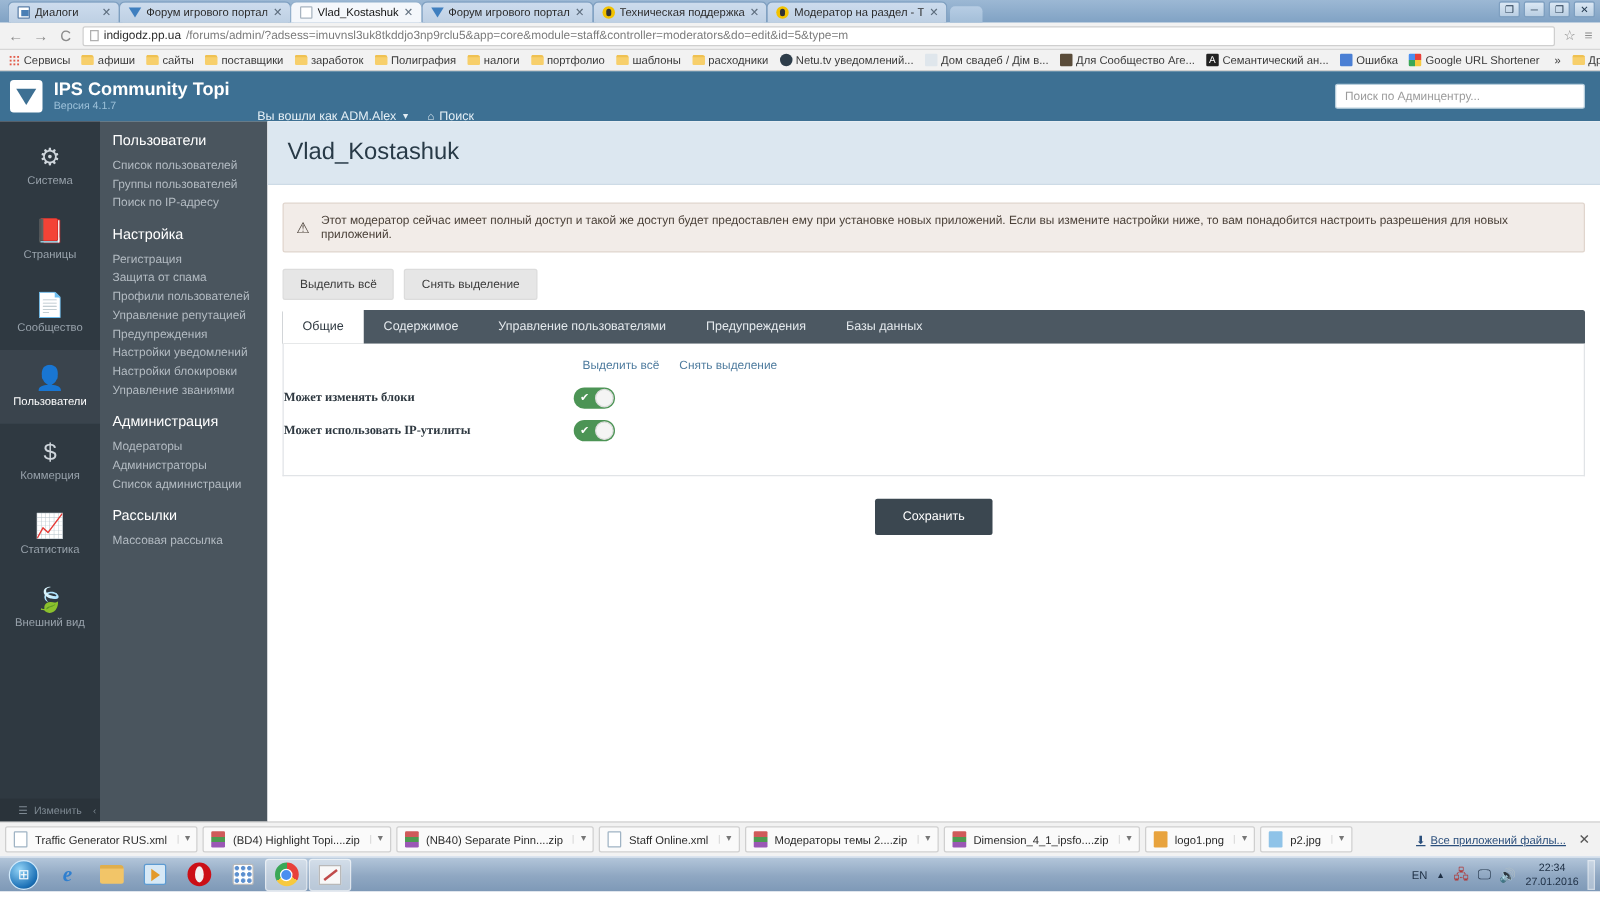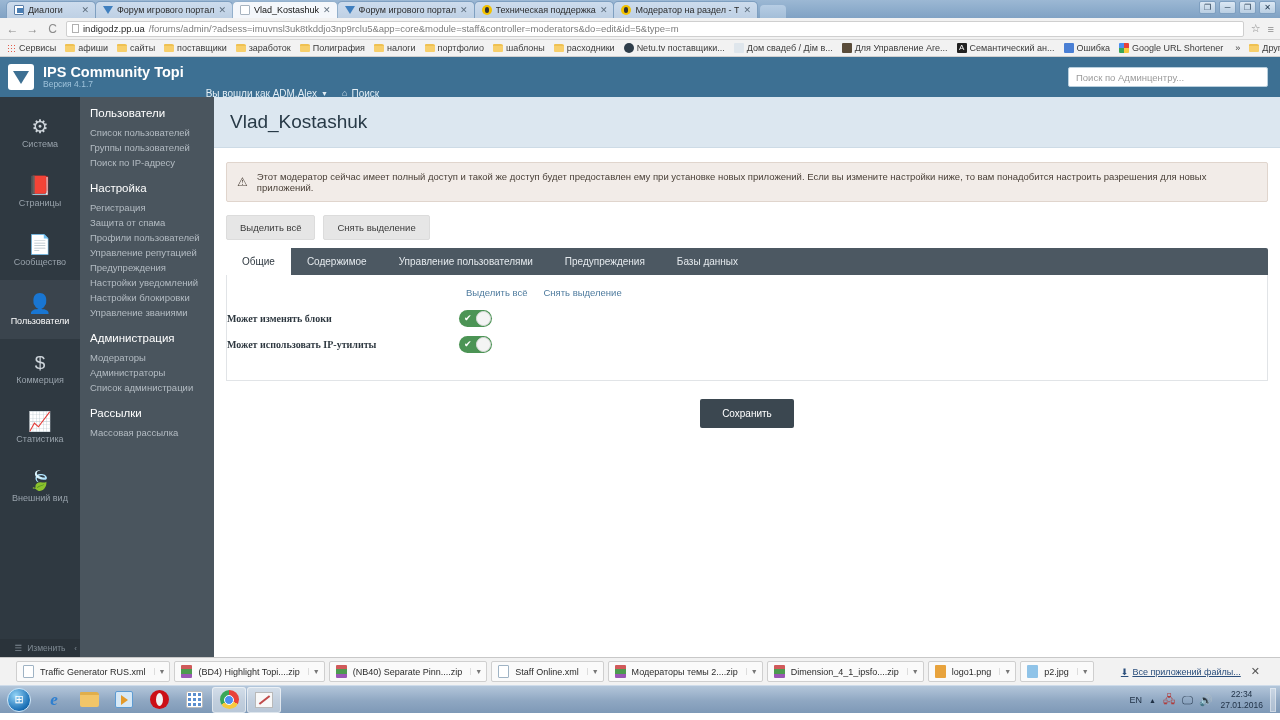--- a/index.html
+++ b/index.html
@@ -249,21 +249,21 @@
 
   .savewrap { display: flex; justify-content: center; margin-top: 18px; }
   .btn-save {
     background: #3b4750; color: #fff; font-size: 10px;
     padding: 9px 22px; border-radius: 2px; border: none;
   }
 
   
   .dlbar {
     height: 28px; background: #f2f2f2; border-top: 1px solid #c8c8c8;
-    display: flex; align-items: center; padding: 0 16px; gap: 4px;
+    display: flex; align-items: center; padding: 0 4px; gap: 4px;
   }
   .dlitem {
     height: 21px; background: #fafafa; border: 1px solid #cfcfcf;
     border-radius: 2px; display: flex; align-items: center; gap: 6px;
     padding: 0 4px 0 6px; font-size: 9px; color: #2b2b2b; flex: none;
   }
   .dl-ico {
     width: 11px; height: 13px; flex: none; border-radius: 1px;
   }
   .dl-xml { background: #fff; border: 1px solid #9fb3c4; }
@@ -415,29 +415,29 @@
   <div class="bm">
       <span class="bmfolder"></span>
       <span>шаблоны</span>
     </div>
   <div class="bm">
       <span class="bmfolder"></span>
       <span>расходники</span>
     </div>
   <div class="bm">
       <span class="bm-ico" style="background:#2e3d4a;border-radius:50%"></span>
-      <span>Netu.tv поставщики...</span>
+      <span>Netu.tv уведомлений...</span>
     </div>
   <div class="bm">
       <span class="bm-ico" style="background:#dfe6ec"></span>
       <span>Дом свадеб / Дім в...</span>
     </div>
   <div class="bm">
       <span class="bm-ico" style="background:#5a4c3a"></span>
-      <span>Для Управление Аге...</span>
+      <span>Для Сообщество Аге...</span>
     </div>
   <div class="bm">
       <span class="bm-ico" style="background:#222;color:#fff;font-size:8px;text-align:center;line-height:10px">A</span>
       <span>Семантический ан...</span>
     </div>
   <div class="bm">
       <span class="bm-ico" style="background:#4a7fd4"></span>
       <span>Ошибка</span>
     </div>
   <div class="bm">

